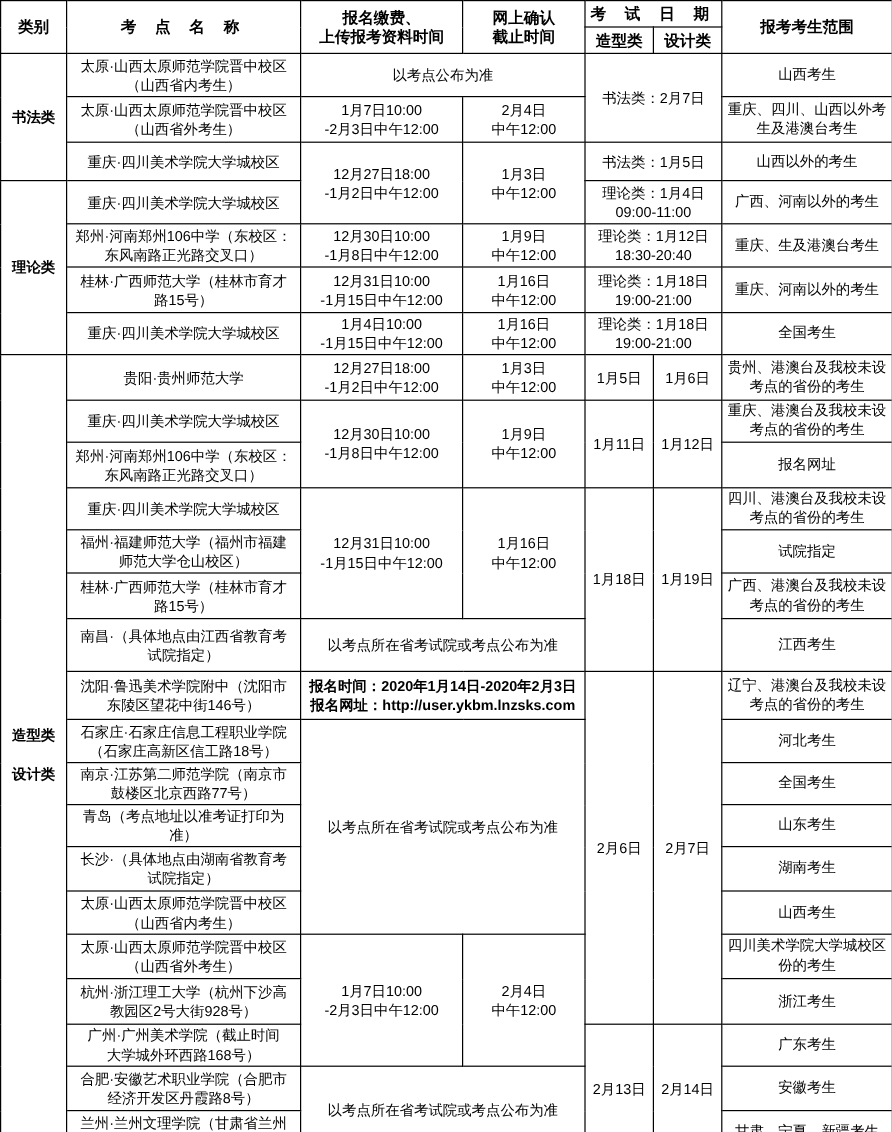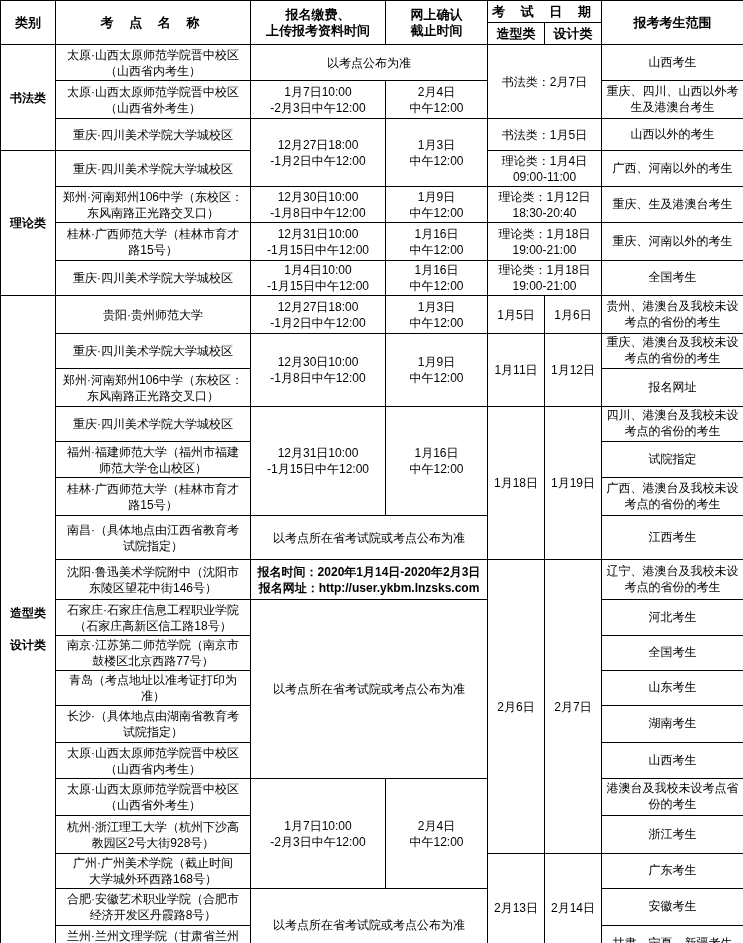--- a/index.html
+++ b/index.html
@@ -212,21 +212,21 @@
 （山西省内考生）</td>
       <td class="range">山西考生</td>
     </tr>
     <tr style="height:37px">
       <td class="site">太原·山西太原师范学院晋中校区
 （山西省外考生）</td>
       <td rowspan="3">1月7日10:00
 -2月3日中午12:00</td>
       <td rowspan="3">2月4日
 中午12:00</td>
-      <td class="range">港澳台及我校未设考点省
+      <td class="range">四川美术学院大学城校区
 份的考生</td>
     </tr>
     <tr style="height:38px">
       <td class="site">杭州·浙江理工大学（杭州下沙高
 教园区2号大街928号）</td>
       <td class="range">浙江考生</td>
     </tr>
     <tr style="height:35px">
       <td class="site">广州·广州美术学院（截止时间
 大学城外环西路168号）</td>

